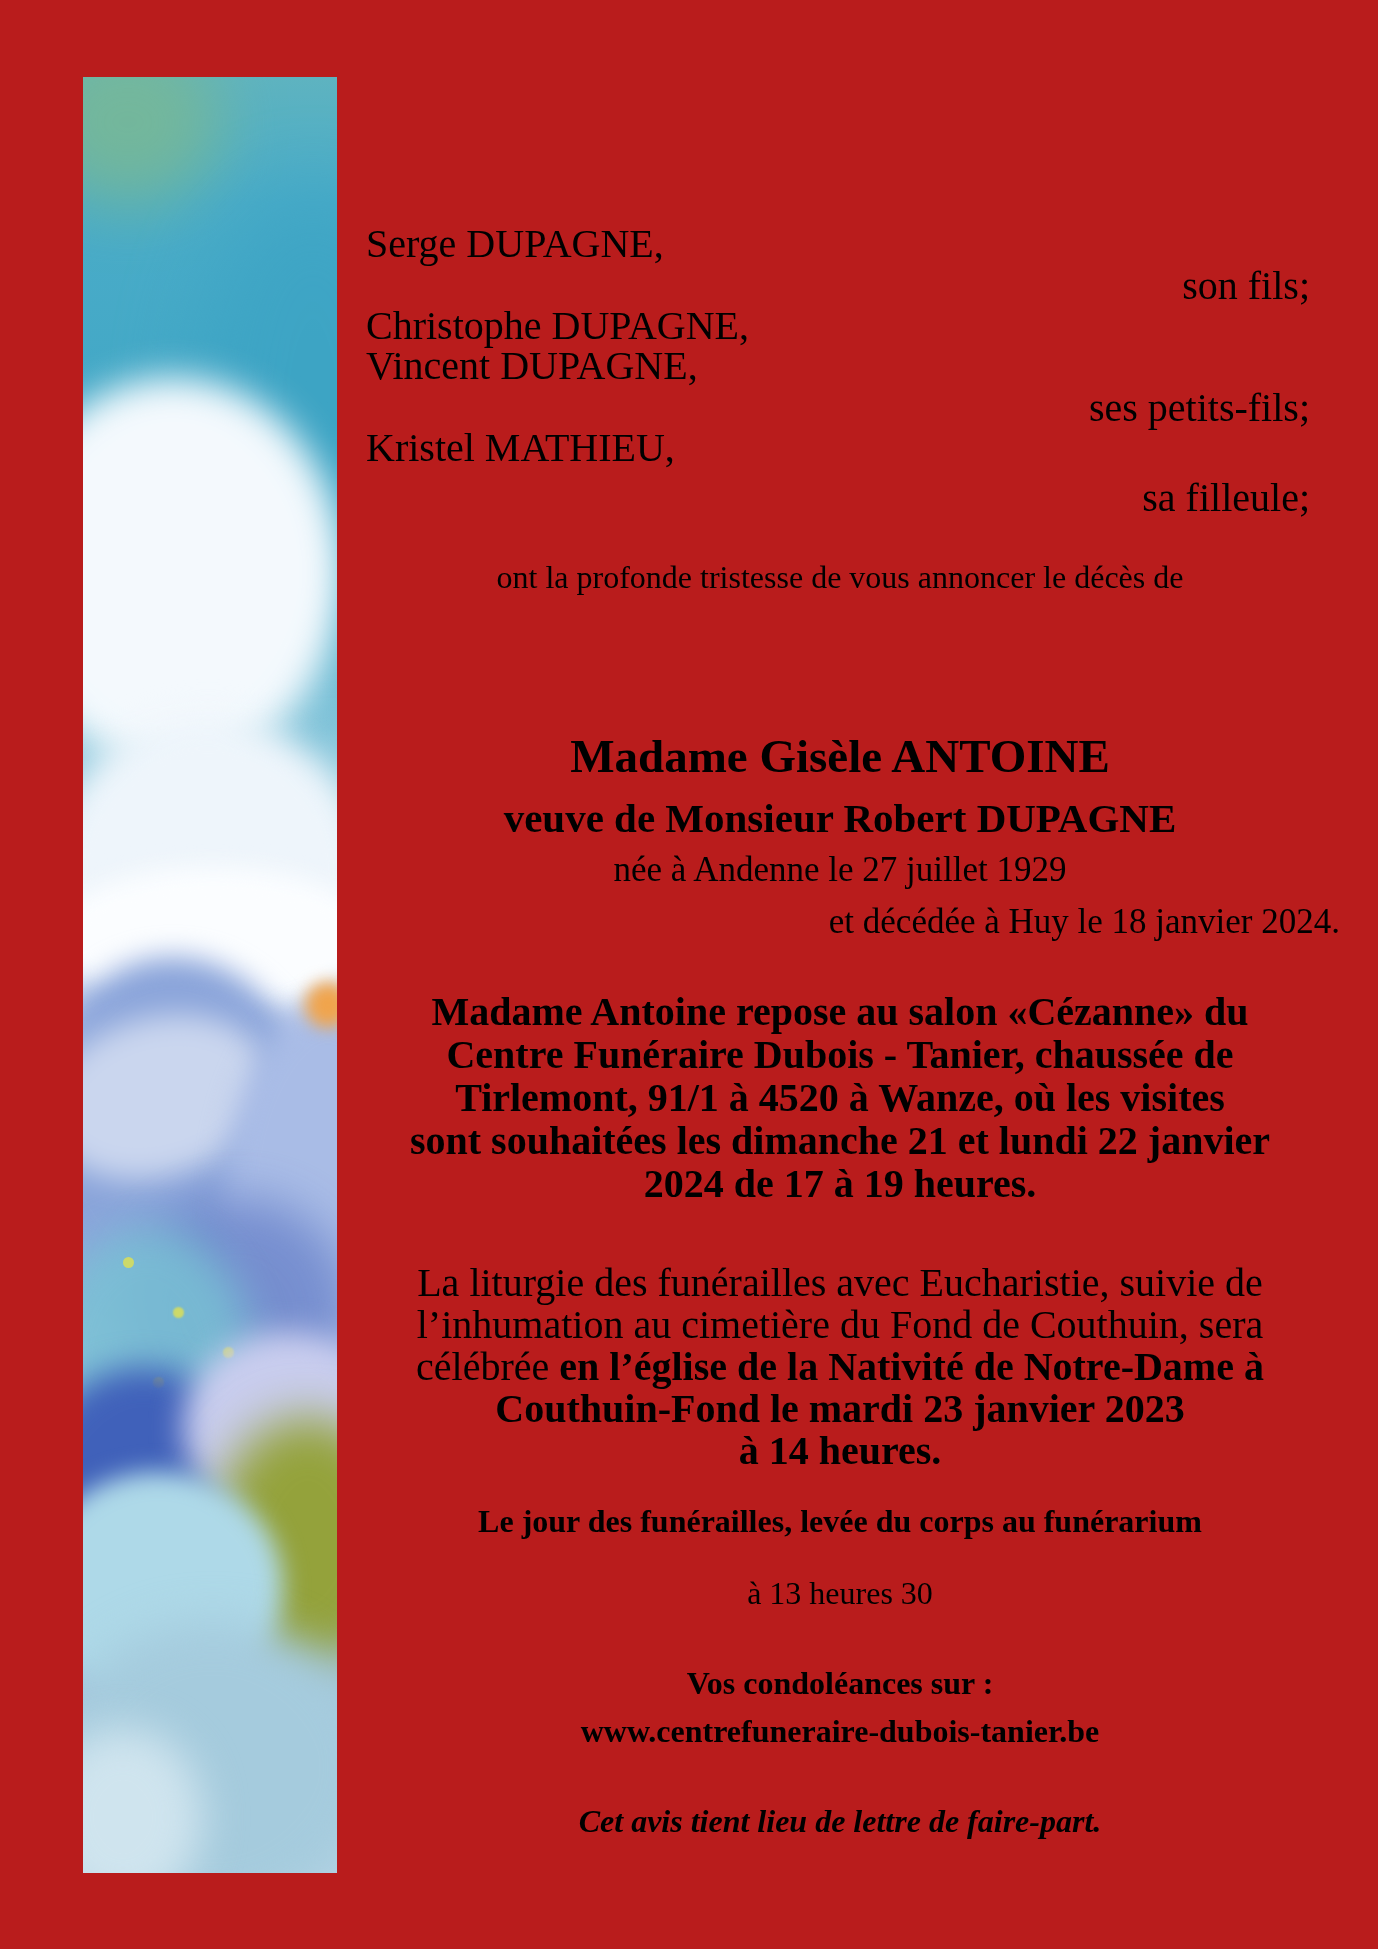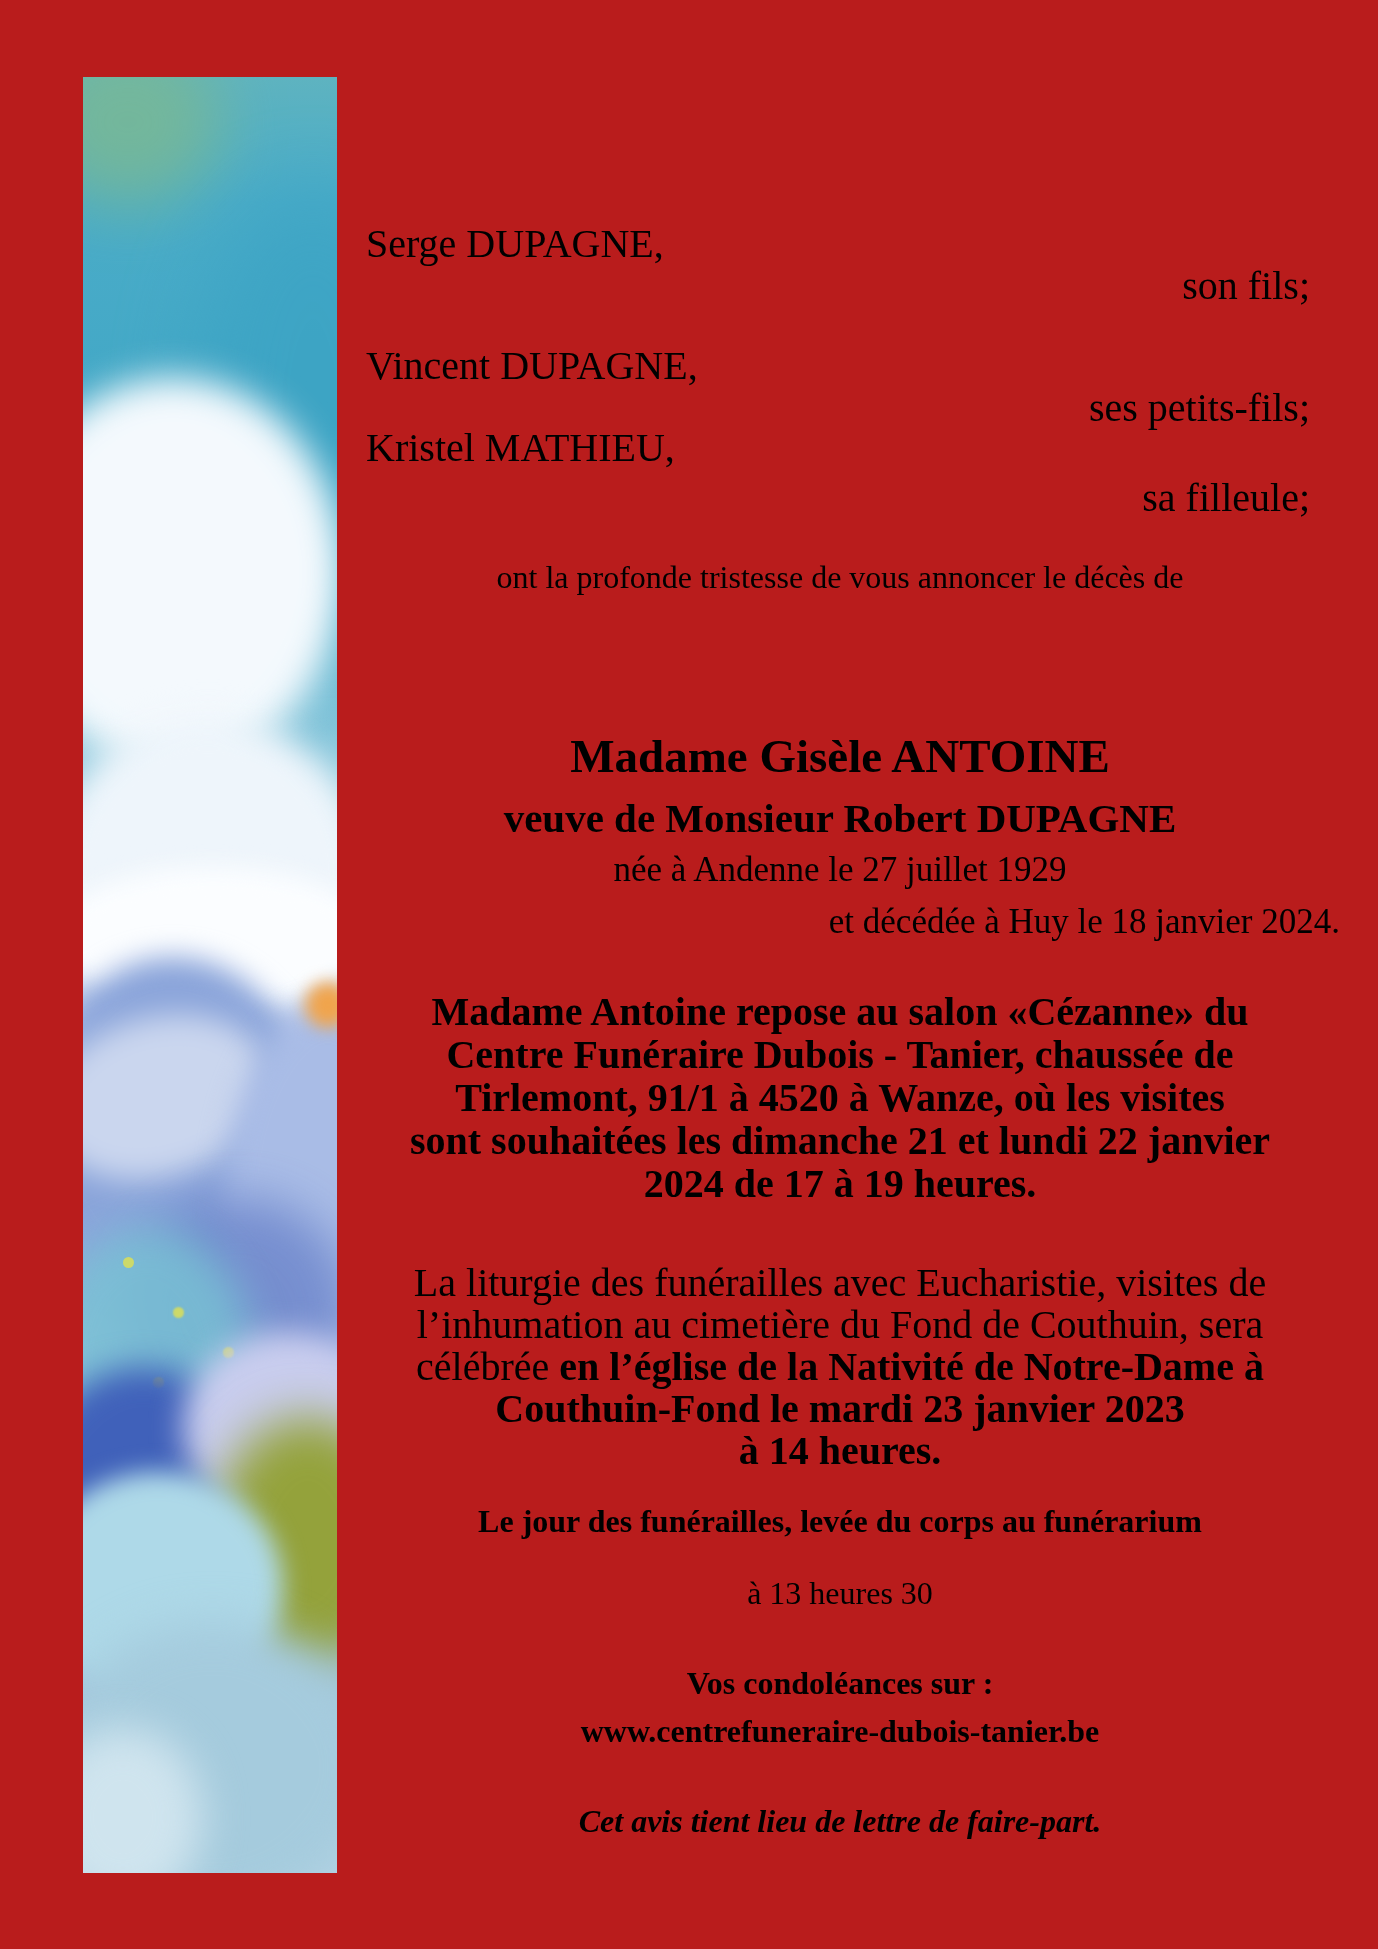--- a/index.html
+++ b/index.html
@@ -64,20 +64,21 @@
     <div class="blob" style="top:1290px;left:-60px;width:240px;height:290px;background:#4061ba;filter:blur(16px);"></div>
     <div class="blob" style="top:1255px;left:100px;width:210px;height:190px;background:#c9cdee;filter:blur(15px);"></div>
     <div class="blob" style="top:1340px;left:130px;width:190px;height:250px;background:#94a23b;filter:blur(24px);"></div>
     <div class="blob" style="top:1395px;left:-50px;width:250px;height:230px;background:#aed9e8;filter:blur(12px);"></div>
     <div class="blob" style="top:1545px;left:-30px;width:320px;height:290px;background:#a5cbdd;filter:blur(22px);"></div>
     <div class="blob" style="top:1650px;left:-40px;width:160px;height:180px;background:#cfe4ee;filter:blur(20px);"></div>
   </div>
 
   <div class="tl al-left fs-name" style="top:222px;">Serge DUPAGNE,</div>
   <div class="tl al-right fs-name" style="top:264px;">son fils;</div>
+  <div class="tl al-left fs-name" style="top:304px;">Christophe DUPAGNE,</div>
   <div class="tl al-left fs-name" style="top:344px;">Vincent DUPAGNE,</div>
   <div class="tl al-right fs-name" style="top:386px;">ses petits-fils;</div>
   <div class="tl al-left fs-name" style="top:426px;">Kristel MATHIEU,</div>
   <div class="tl al-right fs-name" style="top:476px;font-family:Liberation Serif, serif;">sa filleule;</div>
 
   <div class="tl al-center fs-body" style="top:560px;">ont la profonde tristesse de vous annoncer le décès de</div>
 
   <div class="tl al-center title" style="top:730px;">Madame Gisèle ANTOINE</div>
   <div class="tl al-center subtitle" style="top:796px;">veuve de Monsieur Robert DUPAGNE</div>
   <div class="tl al-center fs-small" style="top:850px;">née à Andenne le 27 juillet 1929</div>
@@ -85,21 +86,21 @@
 
   <div class="tl para para-visit" style="top:990px;">
     <div class="pline">Madame Antoine repose au salon «Cézanne» du</div>
     <div class="pline">Centre Funéraire Dubois - Tanier, chaussée de</div>
     <div class="pline">Tirlemont, 91/1 à 4520 à Wanze, où les visites</div>
     <div class="pline">sont souhaitées les dimanche 21 et lundi 22 janvier</div>
     <div class="pline">2024 de 17 à 19 heures.</div>
   </div>
 
   <div class="tl para para-lit" style="top:1262px;">
-    <div class="pline">La liturgie des funérailles avec Eucharistie, visites de</div>
+    <div class="pline">La liturgie des funérailles avec Eucharistie, suivie de</div>
     <div class="pline">l’inhumation au cimetière du Fond de Couthuin, sera</div>
     <div class="pline"><span>célébrée </span><span class="bold">en l’église de la Nativité de Notre-Dame à</span></div>
     <div class="pline bold">Couthuin-Fond le mardi 23 janvier 2023</div>
     <div class="pline bold">à 14 heures.</div>
   </div>
 
   <div class="tl al-center fs-body" style="top:1504px;font-weight:bold;">Le jour des funérailles, levée du corps au funérarium</div>
   <div class="tl al-center fs-body" style="top:1576px;">à 13 heures 30</div>
 
   <div class="tl al-center fs-body bold" style="top:1666px;">Vos condoléances sur :</div>

